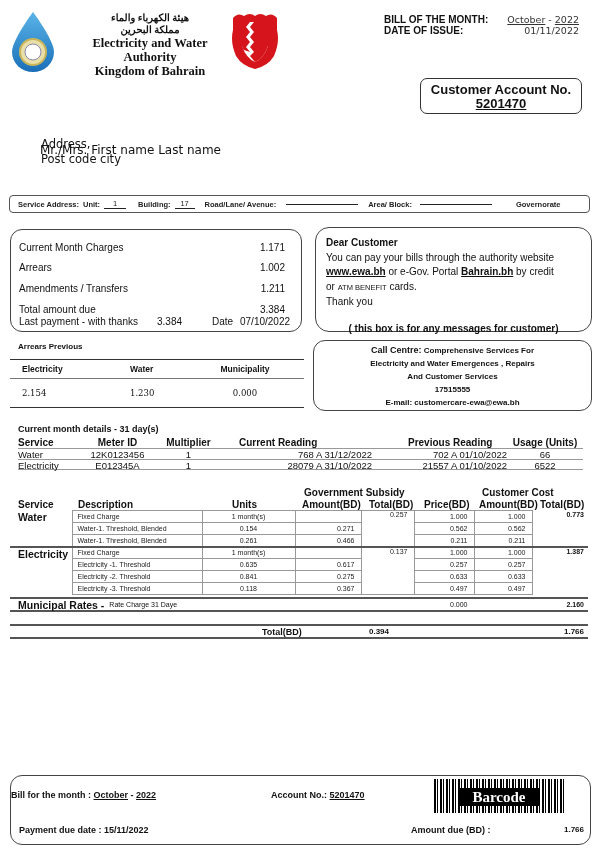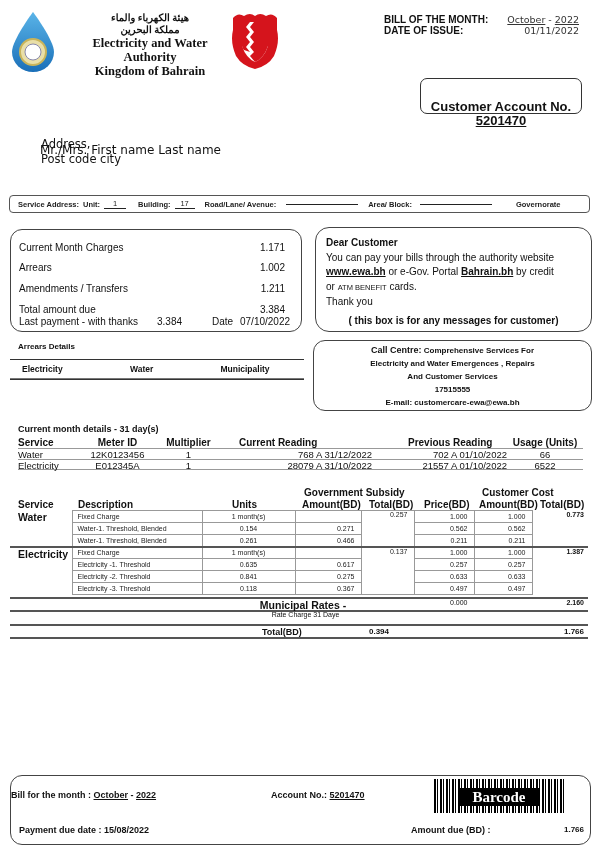--- a/index.html
+++ b/index.html
@@ -8,36 +8,36 @@
   .logo-drop { left: 8px; top: 10px; width: 50px; height: 62px; }
   .header-text { left: 70px; top: 12px; width: 160px; text-align: center; font-family: "Liberation Serif", serif; }
   .header-text .ar { font-size: 10px; font-weight: bold; line-height: 12px; }
   .header-text .en { font-size: 12.5px; font-weight: bold; line-height: 14px; }
   .crest { left: 230px; top: 12px; width: 50px; height: 58px; }
   .bill-meta { left: 384px; top: 14px; width: 195px; font-size: 10px; }
   .bill-meta .row { display: flex; justify-content: space-between; line-height: 11px; }
   .bill-meta .lbl { font-weight: bold; }
   .bill-meta .val { font-family: "DejaVu Sans", sans-serif; font-size: 9.5px; color: #333; }
   .bill-meta .u { text-decoration: underline; }
-  .acct-box { left: 420px; top: 78px; width: 162px; height: 36px; border: 1.2px solid #333; border-radius: 7px; text-align: center; padding-top: 20px; }
+  .acct-box { left: 420px; top: 78px; width: 162px; height: 36px; border: 1.2px solid #333; border-radius: 7px; text-align: center; padding-top: 3px; }
   .acct-box .t { font-size: 13px; font-weight: bold; }
   .acct-box .n { font-size: 13px; font-weight: bold; text-decoration: underline; line-height: 14px; }
   .cust-name { left: 40px; top: 108px; font-family: "DejaVu Sans", sans-serif; font-size: 12px; margin-top: 35px; }
   .cust-addr { left: 41px; top: 137px; font-family: "DejaVu Sans", sans-serif; font-size: 11.5px; line-height: 15px; }
   .svc-addr { left: 9px; top: 195px; width: 581px; height: 18px; border: 1px solid #555; border-radius: 4px; font-size: 7.5px; font-weight: bold; display: flex; align-items: center; padding-left: 8px; gap: 4px; white-space: nowrap; color: #222; }
   .svc-addr .blank { display: inline-block; border-bottom: 1px solid #222; text-align: center; font-weight: normal; }
   .charges-box { left: 10px; top: 229px; width: 292px; height: 103px; border: 1.2px solid #444; border-radius: 12px; padding: 7px 8px 0 8px; font-size: 10px; }
   .charges-box .r { display: flex; justify-content: space-between; height: 20.5px; align-items: center; }
   .charges-box .r .v { width: 60px; text-align: right; padding-right: 8px; }
   .charges-box .last { display: flex; height: 14px; align-items: center; }
   .msg-box { left: 315px; top: 227px; width: 277px; height: 105px; border: 1.2px solid #444; border-radius: 14px; padding: 8px 10px; font-size: 10px; line-height: 14.5px; }
   .msg-box .b { font-weight: bold; }
   .msg-box .bu { font-weight: bold; text-decoration: underline; }
   .msg-box .sc { font-size: 7.5px; }
-  .msg-box .note { font-weight: bold; text-align: center; margin-top: 4px; }
+  .msg-box .note { font-weight: bold; text-align: center; margin-top: 12px; }
   .arrears-title { left: 18px; top: 342px; font-size: 8px; font-weight: bold; }
   .arrears-tbl { left: 10px; top: 359px; width: 294px; border-top: 1.5px solid #333; border-bottom: 1.5px solid #333; font-size: 8.5px; }
   .arrears-tbl .h { display: flex; height: 19px; align-items: center; border-bottom: 1px solid #777; font-weight: bold; }
   .arrears-tbl .d { display: flex; height: 28px; align-items: center; font-family: "DejaVu Serif", serif; font-size: 8.5px; }
   .arrears-tbl .c1 { width: 110px; padding-left: 12px; }
   .arrears-tbl .c2 { width: 80px; padding-left: 10px; }
   .arrears-tbl .c3 { flex: 1; text-align: center; padding-right: 14px; }
   .call-box { left: 313px; top: 340px; width: 279px; height: 71px; border: 1.2px solid #444; border-radius: 12px; text-align: center; font-size: 8px; font-weight: bold; line-height: 13px; padding-top: 3px; }
   .call-box .big { font-size: 9px; }
   .cmd-title { left: 18px; top: 424px; font-size: 9px; font-weight: bold; }
@@ -59,21 +59,21 @@
   .det-tbl td.svc { border: none; font-size: 10.5px; font-weight: bold; color: #111; padding-left: 8px; vertical-align: top; width: 62px; }
   .det-tbl td.desc { width: 130px; padding-left: 5px; }
   .det-tbl td.units { width: 93px; text-align: center; }
   .det-tbl td.gamt { width: 66px; text-align: right; padding-right: 6px; }
   .det-tbl td.gtot { width: 53px; text-align: right; padding-right: 6px; vertical-align: top; }
   .det-tbl td.price { width: 60px; text-align: right; padding-right: 6px; }
   .det-tbl td.camt { width: 58px; text-align: right; padding-right: 6px; }
   .det-tbl td.ctot { text-align: right; padding-right: 4px; font-weight: bold; border: none; vertical-align: top; color: #111; }
   .det-tbl tr.grp-start td { border-top: 2px solid #555; }
   .det-tbl tr.grp-start td.svc, .det-tbl tr.grp-start td.ctot { border-top: 2px solid #555; }
-  .muni { left: 10px; top: 597px; width: 578px; height: 15px; border-top: 2px solid #555; border-bottom: 2px solid #555; font-size: 10.5px; font-weight: bold; display: flex; align-items: center; padding-left: 8px; flex-direction: column; }
+  .muni { left: 10px; top: 597px; width: 578px; height: 15px; border-top: 2px solid #555; border-bottom: 2px solid #555; font-size: 10.5px; font-weight: bold; display: flex; align-items: center; padding-left: 8px; }
   .muni .sub { font-size: 7px; font-weight: normal; margin-left: 5px; }
   .muni .zero { position: absolute; left: 440px; font-size: 7px; font-weight: normal; }
   .muni .tot { position: absolute; right: 4px; font-size: 7px; }
   .total-row { left: 10px; top: 624px; width: 578px; height: 15px; border-top: 2px solid #555; border-bottom: 2px solid #555; font-size: 9px; font-weight: bold; }
   .total-row span { position: absolute; top: 1px; }
   .slip { left: 10px; top: 775px; width: 581px; height: 70px; border: 1.2px solid #444; border-radius: 12px; font-size: 9px; font-weight: bold; }
   .slip span { position: absolute; }
   .slip .u { text-decoration: underline; }
   .barcode { left: 434px; top: 779px; width: 130px; height: 34px; background: repeating-linear-gradient(90deg, #000 0 2px, #fff 2px 3px, #000 3px 4px, #fff 4px 6px); }
   .barcode .lab { position: absolute; left: 24px; top: 9px; width: 82px; height: 18px; background: #000; color: #fff; font-family: "Liberation Serif", serif; font-weight: bold; font-size: 15px; text-align: center; line-height: 18px; }
@@ -171,26 +171,31 @@
 
 <div class="abs msg-box">
   <div class="b">Dear Customer</div>
   <div>You can pay your bills through the authority website</div>
   <div><a class="bu">www.ewa.bh</a><span> or e-Gov. Portal </span><a class="bu">Bahrain.bh</a><span> by credit</span></div>
   <div><span>or </span><span class="sc">ATM BENEFIT</span><span> cards.</span></div>
   <div>Thank you</div>
   <div class="note">( this box is for any messages for customer)</div>
 </div>
 
-<div class="abs arrears-title">Arrears Details</div>
+<div class="abs arrears-title">Arrears Previous</div>
 <div class="abs arrears-tbl">
   <div class="h">
     <span class="c1">Electricity</span>
     <span class="c2">Water</span>
     <span class="c3">Municipality</span>
+  </div>
+  <div class="d">
+    <span class="c1">2.154</span>
+    <span class="c2">1.230</span>
+    <span class="c3">0.000</span>
   </div>
 </div>
 
 <div class="abs call-box">
   <div><span class="big">Call Centre:</span><span> Comprehensive Services For</span></div>
   <div>Electricity and Water Emergences , Repairs</div>
   <div>And Customer Services</div>
   <div>17515555</div>
   <div>E-mail: customercare-ewa@ewa.bh</div>
 </div>
@@ -305,19 +310,19 @@
 
 <div class="abs total-row">
   <span style="left:252px">Total(BD)</span>
   <span style="left:359px;font-size:8px">0.394</span>
   <span style="right:4px;font-size:8px">1.766</span>
 </div>
 
 <div class="abs slip">
   <span style="left:0;top:14px"><span style="position:static">Bill for the month :</span> <span class="u" style="position:static">October</span><span style="position:static"> - </span><span class="u" style="position:static">2022</span></span>
   <span style="left:260px;top:14px"><span style="position:static">Account No.:</span> <span class="u" style="position:static">5201470</span></span>
-  <span style="left:8px;top:49px"><span style="position:static">Payment due date :</span> <span style="position:static">15/08/2022</span></span>
+  <span style="left:8px;top:49px"><span style="position:static">Payment due date :</span> <span style="position:static">15/11/2022</span></span>
   <span style="left:400px;top:49px">Amount due (BD) :</span>
   <span style="right:6px;top:49px;font-size:8px">1.766</span>
 </div>
 <div class="abs barcode">
   <div class="lab">Barcode</div>
 </div>
 
 </body></html>

